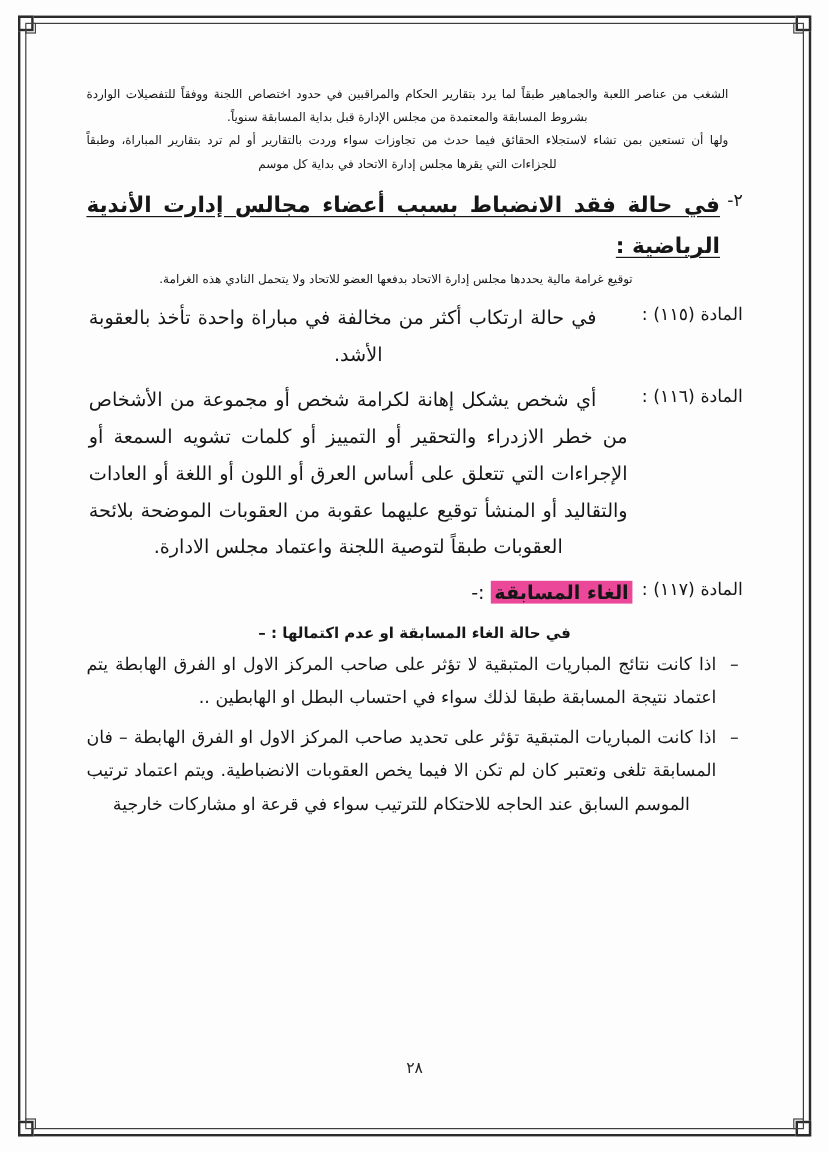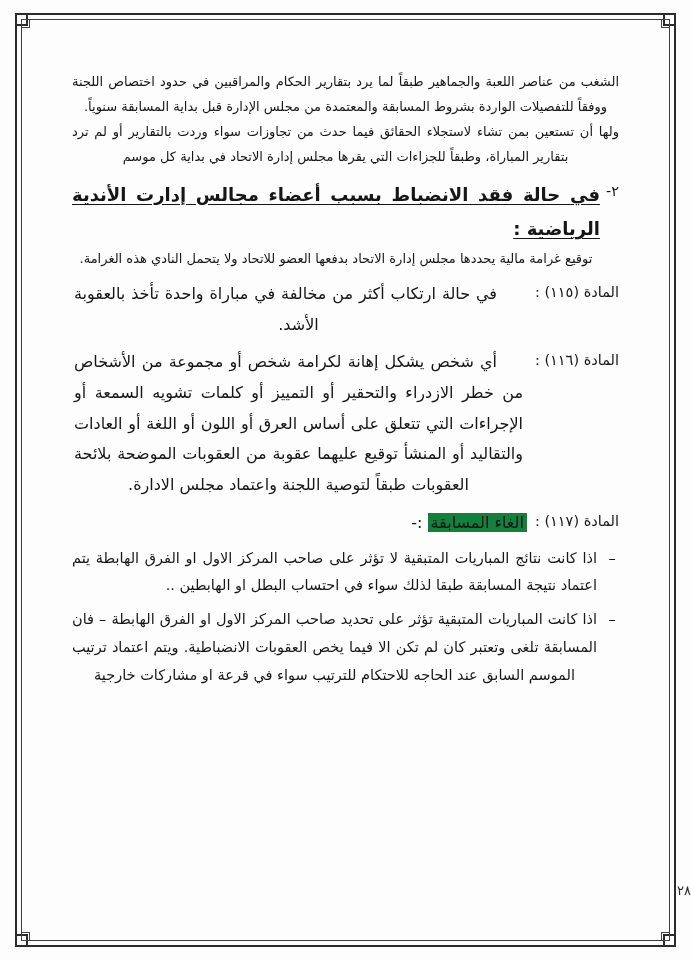--- a/index.html
+++ b/index.html
@@ -67,23 +67,23 @@
     position: absolute;
     right: 72px;
     left: 72px;
     top: 70px;
     direction: rtl;
     text-align: justify;
     color: #161616;
   }
 
   .para {
-    font-size: 13px;
-    line-height: 1.92;
-    margin: 0 0 0 0;
+    font-size: 10px;
+    line-height: 1.92;
+    margin: 0 12px 0 0;
     text-align: justify;
     text-align-last: center;
   }
 
   
   .clause {
     display: flex;
     flex-direction: row;
     align-items: flex-start;
     margin-top: 8px;
@@ -130,22 +130,22 @@
   }
   .article-text.first-line-indent {
     text-indent: 26px;
   }
 
   .article-label.bold-title {
     flex: 0 0 auto;
     text-align: center;
   }
   .article-title-hl {
-    font-weight: normal;
-    background: #15803d;
+    font-weight: bold;
+    background: #ec4899;
     padding: 0 3px;
   }
 
   .subheading {
     font-size: 12.5px;
     font-weight: bold;
     text-align: center;
     margin-top: 10px;
     margin-bottom: 2px;
     letter-spacing: 0px;
@@ -178,20 +178,21 @@
   }
   .bullet-text.last-right {
     text-align-last: right;
   }
 
   .page-number {
     position: absolute;
     left: 0;
     right: 0;
     bottom: 62px;
+    text-align: center;
     font-size: 13px;
     color: #262626;
     direction: rtl;
   }
 </style>
 </head>
 <body>
 
 <div class="page">
 
@@ -231,20 +232,21 @@
     </div>
 
     <div class="article-row">
       <div class="article-label bold-title">المادة (١١٧) :</div>
       <div class="article-text" style="text-align-last:right; flex:0 0 auto; padding-right:8px;">
         <span class="article-title-hl">الغاء المسابقة</span>
         <span>:-</span>
       </div>
     </div>
 
+    <div class="subheading">في حالة الغاء المسابقة او عدم اكتمالها : –</div>
 
     <div class="bullets">
 
       <div class="bullet-item">
         <div class="bullet-mark">–</div>
         <div class="bullet-text last-right">اذا كانت نتائج المباريات المتبقية لا تؤثر على صاحب المركز الاول او الفرق الهابطة يتم اعتماد نتيجة المسابقة طبقا لذلك سواء في احتساب البطل او الهابطين ..</div>
       </div>
 
       <div class="bullet-item">
         <div class="bullet-mark">–</div>

